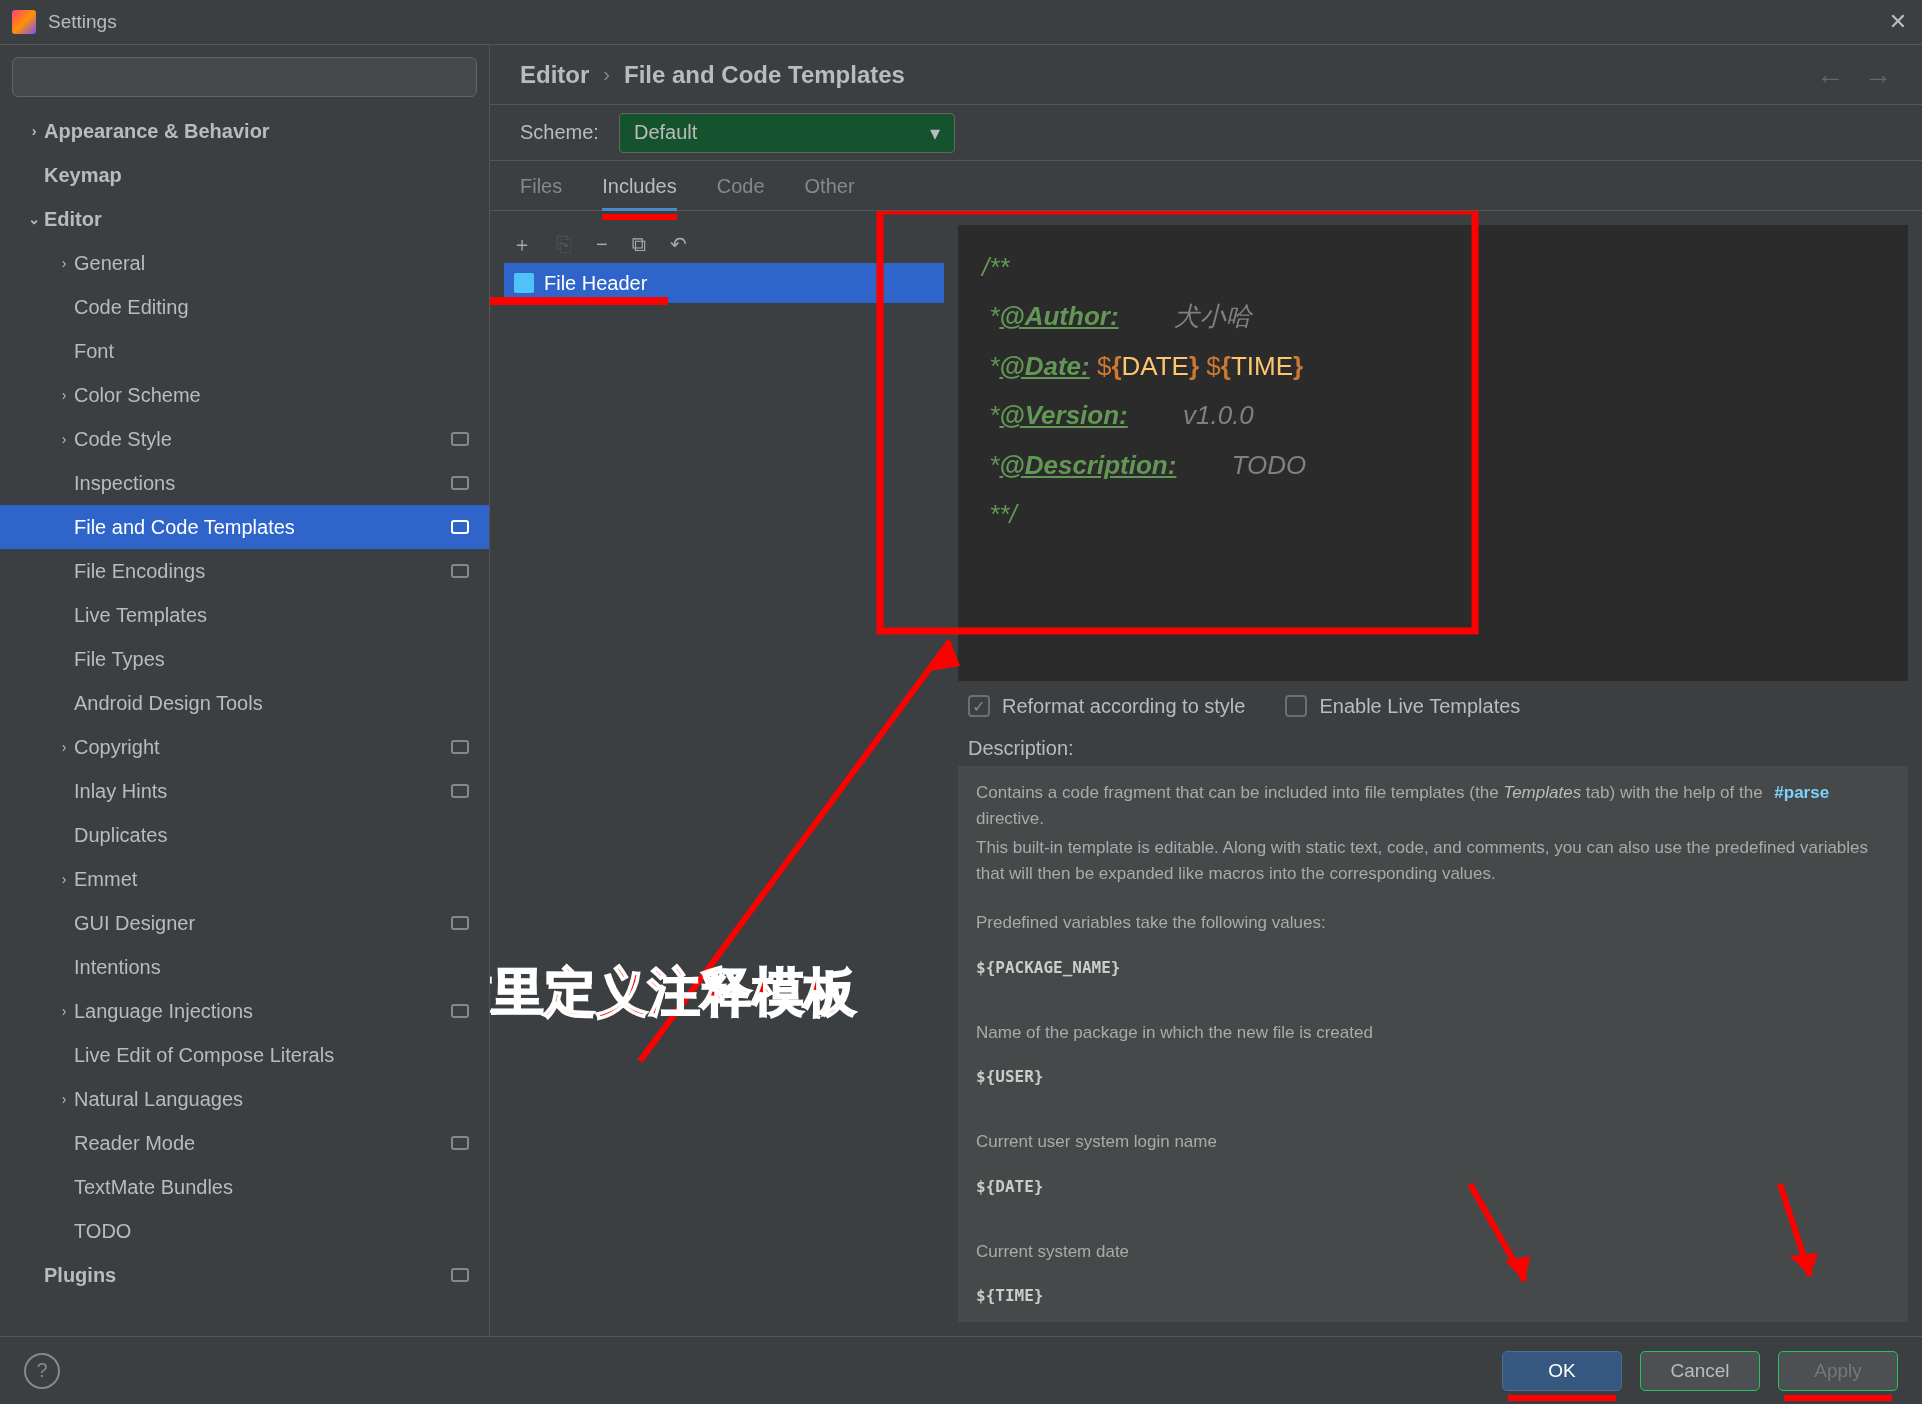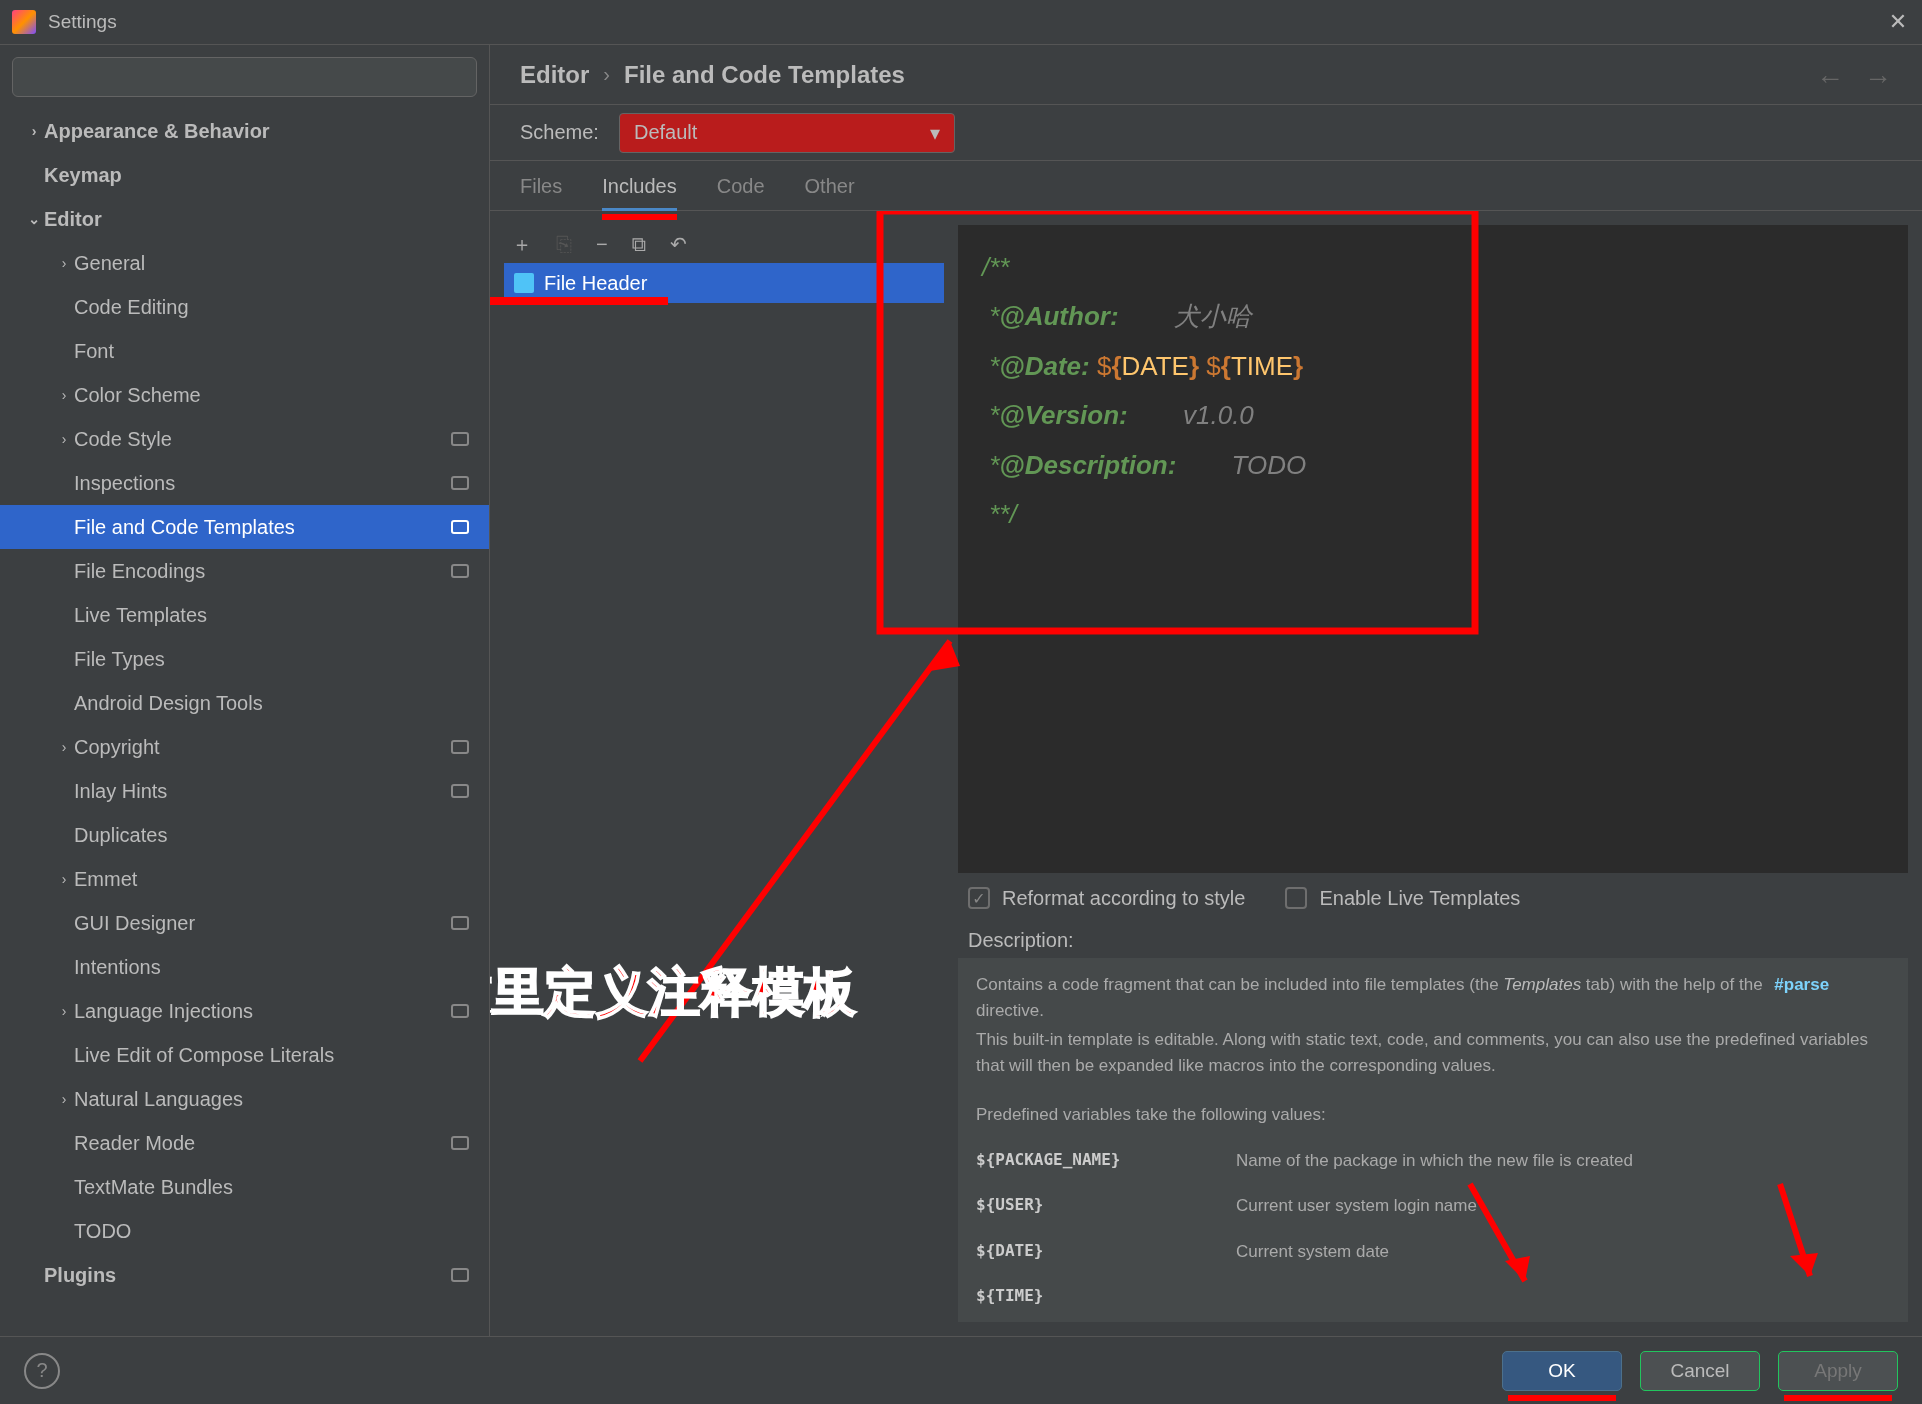--- a/index.html
+++ b/index.html
@@ -160,21 +160,21 @@
     gap: 20px;
     border-bottom: 1px solid #555;
   }
   .scheme-label {
     font-size: 20px;
     color: #bbbbbb;
   }
   .scheme-select {
     width: 336px;
     height: 40px;
-    background: #b91c1c;
+    background: #14532d;
     border: 1px solid #646464;
     border-radius: 4px;
     display: flex;
     align-items: center;
     padding: 0 14px;
     font-size: 20px;
     color: #bbbbbb;
     justify-content: space-between;
   }
   .tabs {
@@ -273,21 +273,21 @@
     padding: 18px 24px;
     font-family: "Consolas", monospace;
     font-size: 26px;
     line-height: 1.9;
     color: #808080;
     white-space: pre;
     overflow: auto;
     font-style: italic;
   }
   .c-doc { color: #629755; font-style: italic; }
-  .c-tag { color: #629755; font-style: italic; font-weight: 600; }
+  .c-tag { color: #629755; font-style: italic; text-decoration: underline; font-weight: 600; }
   .c-val { color: #808080; font-style: italic; margin-left: 48px; }
   .c-dollar { color: #cc7832; font-style: normal;}
   .c-brace { color: #cc7832; font-weight: bold; font-style: normal;}
   .c-var { color: #ffc66d; font-style: normal;}
   .options-row {
     height: 50px;
     display: flex;
     align-items: center;
     gap: 40px;
     padding: 0 10px;
@@ -337,20 +337,21 @@
   }
   .var-table {
     margin-top: 20px;
     display: flex;
     flex-direction: column;
     gap: 20px;
   }
   .var-row {
     display: flex;
     gap: 40px;
+    flex-direction: column;
   }
   .var-name {
     width: 220px;
     font-family: monospace;
     font-size: 16px;
     font-weight: 600;
     color: #ccc;
   }
   .var-desc {
     flex: 1;

